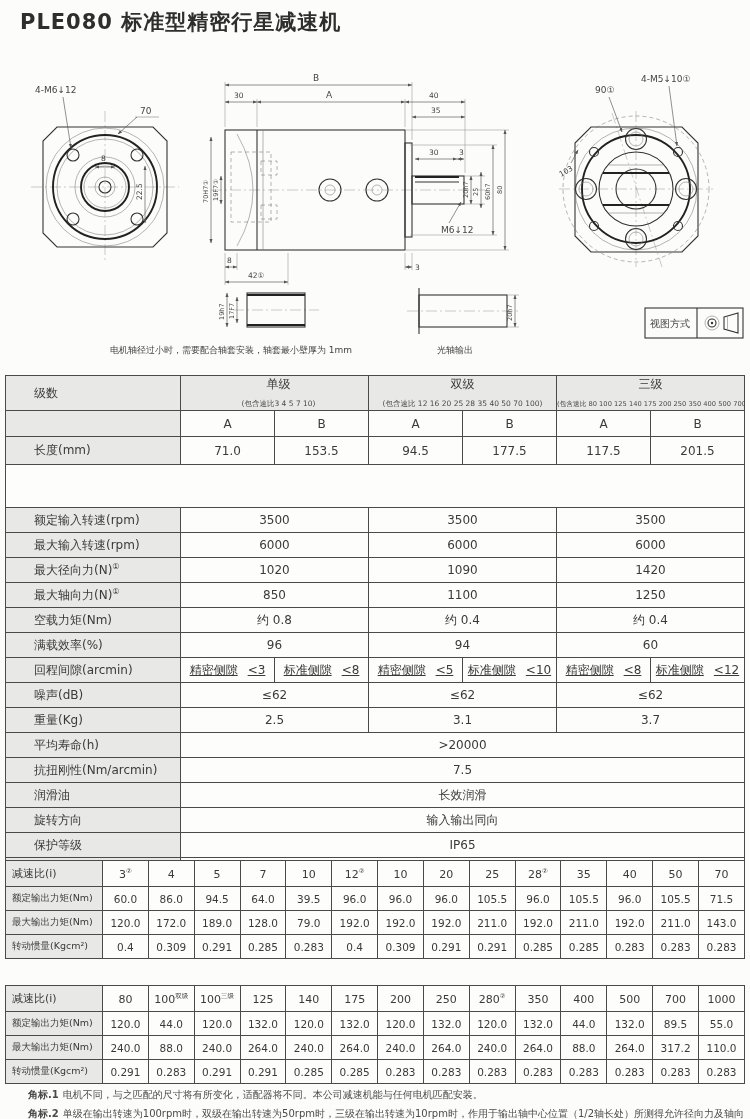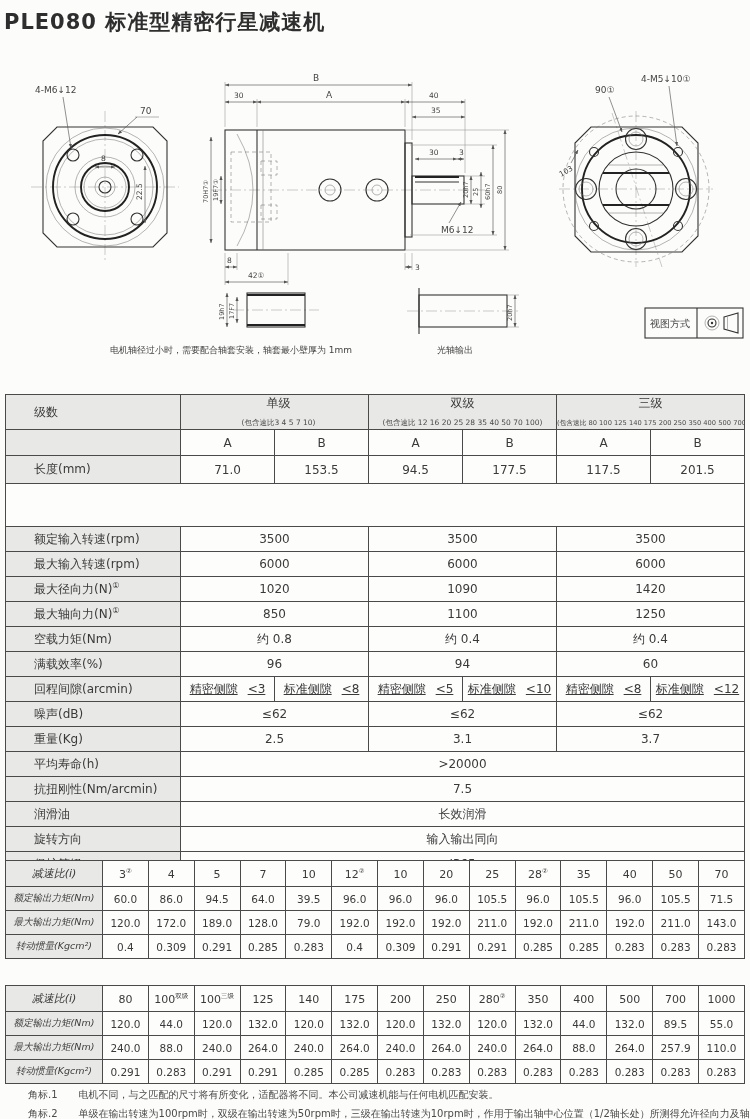--- a/index.html
+++ b/index.html
@@ -1,53 +1,53 @@
 <!DOCTYPE html>
 <html><head>
 <meta charset="utf-8">
 <style>
   html,body{margin:0;padding:0;}
   body{width:750px;height:1119px;background:#fcfcfa;font-family:"DejaVu Sans",sans-serif;color:#3a3a3a;position:relative;overflow:hidden;}
-  .title{position:absolute;left:4px;top:8px;font-size:21px;font-weight:bold;color:#2e2e2e;letter-spacing:1px;}
+  .title{position:absolute;left:20px;top:8px;font-size:21px;font-weight:bold;color:#2e2e2e;letter-spacing:1px;}
   svg{position:absolute;left:5px;top:55px;}
   svg text{fill:#444;font-family:"DejaVu Sans",sans-serif;}
   .out{stroke:#333;stroke-width:1.1;fill:none;}
   .thick{stroke:#222;stroke-width:1.9;fill:none;}
   .thin{stroke:#777;stroke-width:.55;fill:none;}
   .dash{stroke-dasharray:4 3;}
   .cl{stroke:#999;stroke-width:.5;fill:none;stroke-dasharray:11 3 2 3;}
   .dim{stroke:#555;stroke-width:.65;fill:none;marker-start:url(#ar);marker-end:url(#ar);}
   .ldr{stroke:#555;stroke-width:.65;fill:none;marker-end:url(#ar);}
   .ext{stroke:#888;stroke-width:.5;}
   .t6{font-size:6.5px;} .t7{font-size:7.5px;} .t8{font-size:9px;} .t9{font-size:10px;}
   table{border-collapse:collapse;table-layout:fixed;position:absolute;background:#fdfdfc;}
   td{border:1px solid #4a4a4a;text-align:center;padding:0;overflow:hidden;white-space:nowrap;}
-  .spec{left:5px;top:394px;width:740px;border:1.5px solid #444;}
+  .spec{left:5px;top:375px;width:740px;border:1.5px solid #444;}
   .spec td{font-size:12px;height:23px;}
   .lbl{background:#e8e8e6;text-align:left;padding-left:28px;}
   .hdr td{height:34px;}
   .stage-name{font-size:12px;line-height:14px;}
   .stage-ratios{font-size:7.5px;line-height:10px;color:#4a4a4a;margin-top:8px;}
   .g3 .stage-ratios{font-size:6.7px;}
   .ab td{height:25px;}
   .lenrow td{height:27px;}
   .spacer td{height:42px;background:#fdfdfc;}
   .mrow td{height:24px;}
   .bl{font-size:11px;text-decoration:underline;}
   .bl .sep{display:inline-block;width:10px;}
   .fsup{font-size:8px;vertical-align:super;}
   .ratio{left:5px;width:740px;border:1.5px solid #444;}
   .r1{top:860px;} .r2{top:985px;}
   .ratio td{font-size:10.5px;height:23px;}
-  .ratio .lbl{font-size:9.5px;text-align:center;padding-left:0;font-style:italic;}
+  .ratio .lbl{font-size:9.5px;text-align:left;padding-left:6px;}
   .ratio tr.rh td{height:25px;font-size:11px;}
   .rsup{font-size:6.5px;vertical-align:super;}
   .footnotes{position:absolute;left:28px;top:1088px;font-size:10px;color:#4a4a4a;}
   .fn-line{margin-bottom:5px;}
-  .fn-mark{margin-right:21px;}
+  .fn-mark{margin-right:4px;font-weight:bold;}
 </style>
 </head>
 <body>
 
 <div class="title">PLE080 标准型精密行星减速机</div>
 
 <svg width="740" height="315" viewBox="0 0 740 315">
   <defs>
     <marker id="ar" viewBox="0 0 10 10" refX="9" refY="5" markerWidth="7" markerHeight="7" orient="auto-start-reverse">
       <path d="M0,1.5 L9.5,5 L0,8.5 z" fill="#555"></path>
@@ -510,21 +510,21 @@
     <td>240.0</td>
     <td>264.0</td>
     <td>240.0</td>
     <td>264.0</td>
     <td>240.0</td>
     <td>264.0</td>
     <td>240.0</td>
     <td>264.0</td>
     <td>88.0</td>
     <td>264.0</td>
-    <td>257.9</td>
+    <td>317.2</td>
     <td>110.0</td>
   </tr>
   <tr>
     <td class="lbl">转动惯量(Kgcm²)</td>
     <td>0.291</td>
     <td>0.283</td>
     <td>0.291</td>
     <td>0.291</td>
     <td>0.285</td>
     <td>0.285</td>

